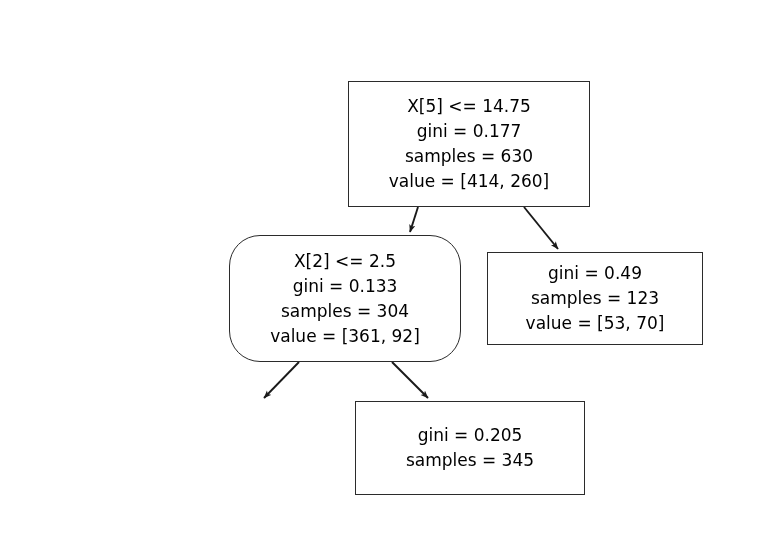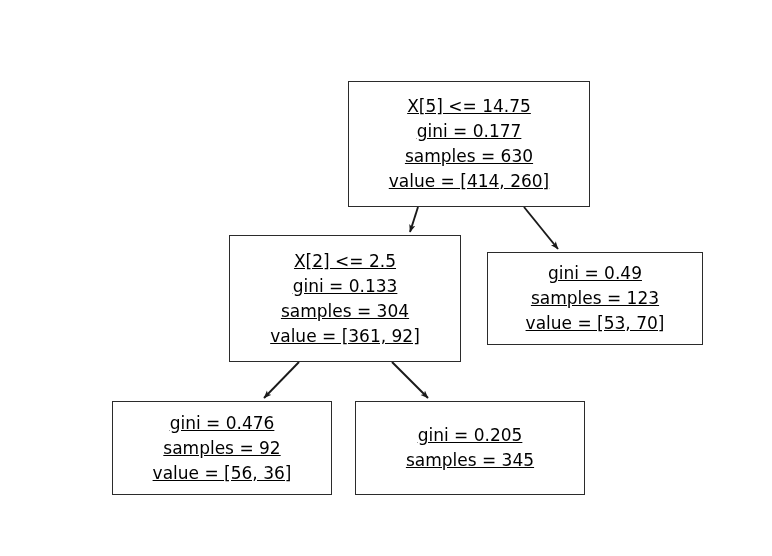--- a/index.html
+++ b/index.html
@@ -39,21 +39,20 @@
     background: #ffffff;
     display: flex;
     flex-direction: column;
     align-items: center;
     justify-content: center;
     text-align: center;
     color: #000000;
     font-size: 17px;
     line-height: 25px;
     white-space: nowrap;
-    text-decoration: underline;
   }
 
   .node-line {
     display: block;
   }
 </style>
 </head>
 <body>
 
 <div id="tree-canvas">
@@ -70,37 +69,32 @@
     <line x1="392" y1="362" x2="428" y2="398" stroke="#1a1a1a" stroke-width="1.9" marker-end="url(#arrowhead)"></line>
   </svg>
 
   <div class="node" style="left:348px; top:81px; width:242px; height:126px;">
     <span class="node-line">X[5] &lt;= 14.75</span>
     <span class="node-line">gini = 0.177</span>
     <span class="node-line">samples = 630</span>
     <span class="node-line">value = [414, 260]</span>
   </div>
 
-  <div class="node" style="left:229px; top:235px; width:232px; height:127px;">
+  <div class="node" style="left:229px; top:235px; width:232px; height:127px;border-radius:31px;">
     <span class="node-line">X[2] &lt;= 2.5</span>
     <span class="node-line">gini = 0.133</span>
     <span class="node-line">samples = 304</span>
     <span class="node-line">value = [361, 92]</span>
   </div>
 
   <div class="node" style="left:487px; top:252px; width:216px; height:93px;align-items:center;">
     <span class="node-line">gini = 0.49</span>
     <span class="node-line">samples = 123</span>
     <span class="node-line">value = [53, 70]</span>
   </div>
 
-  <div class="node" style="left:112px; top:401px; width:220px; height:94px;">
-    <span class="node-line">gini = 0.476</span>
-    <span class="node-line">samples = 92</span>
-    <span class="node-line">value = [56, 36]</span>
-  </div>
 
   <div class="node" style="left:355px; top:401px; width:230px; height:94px;">
     <span class="node-line">gini = 0.205</span>
     <span class="node-line">samples = 345</span>
   </div>
 
 </div>
 
 </body></html>

